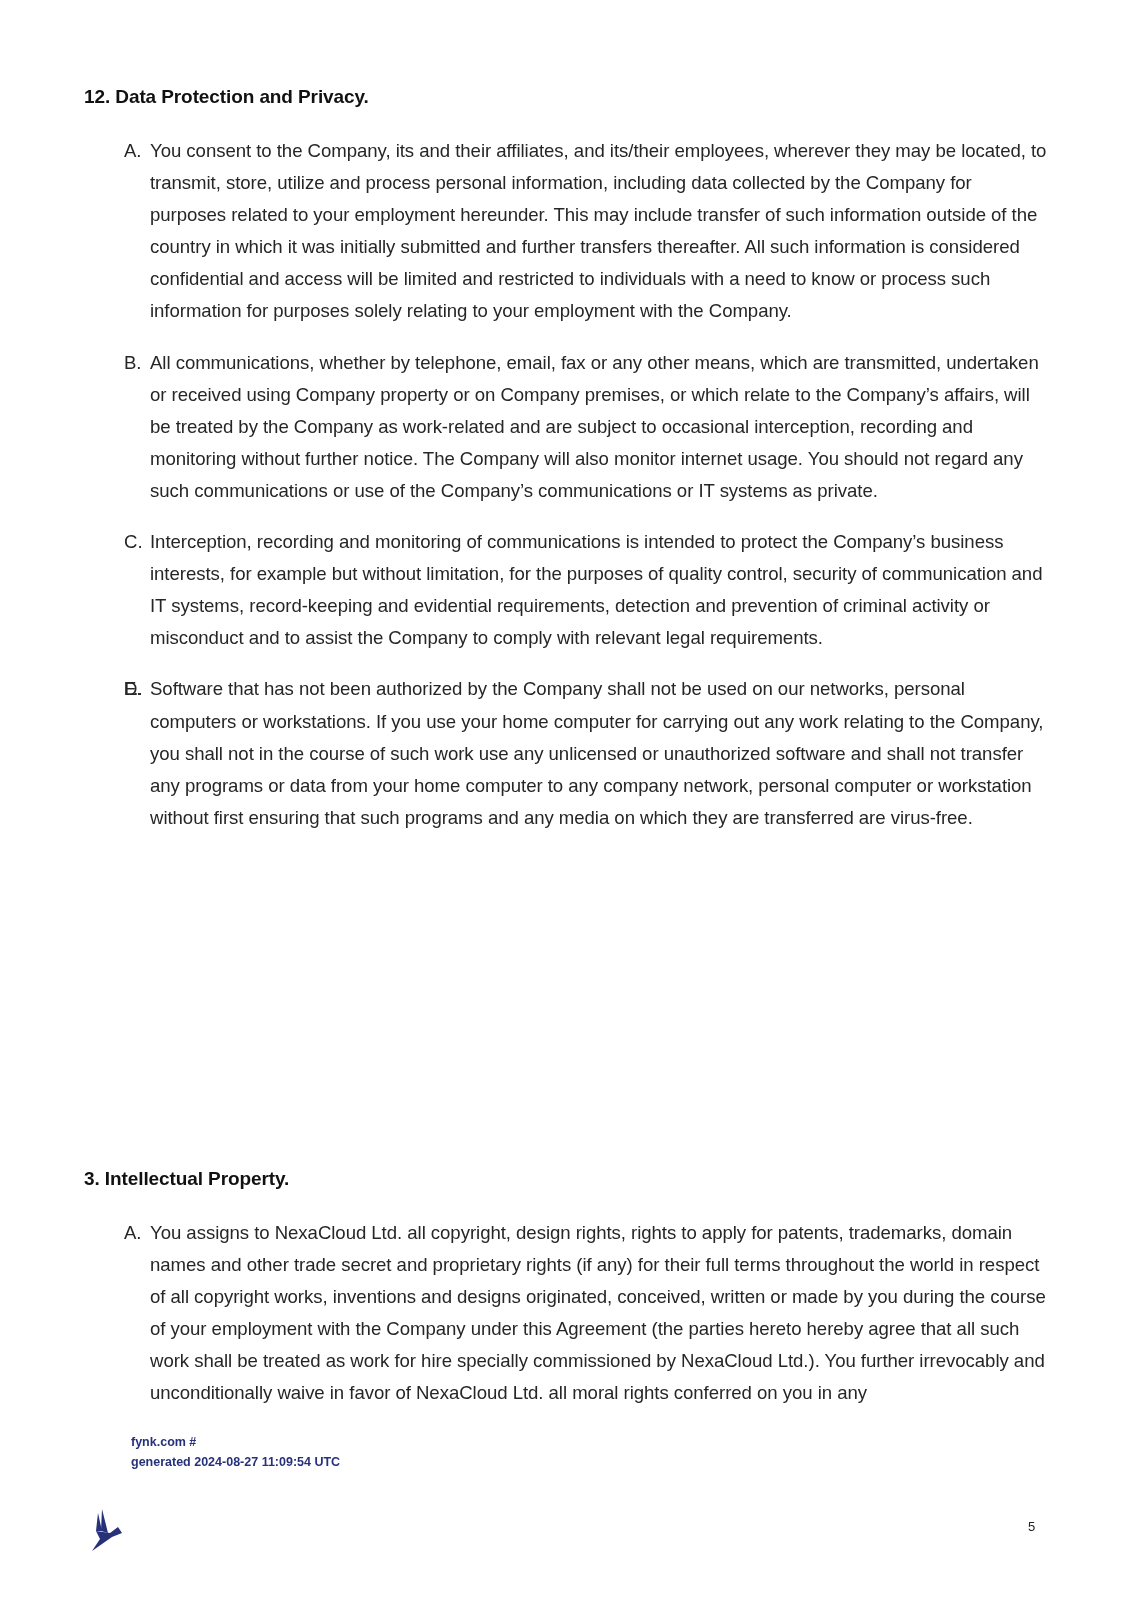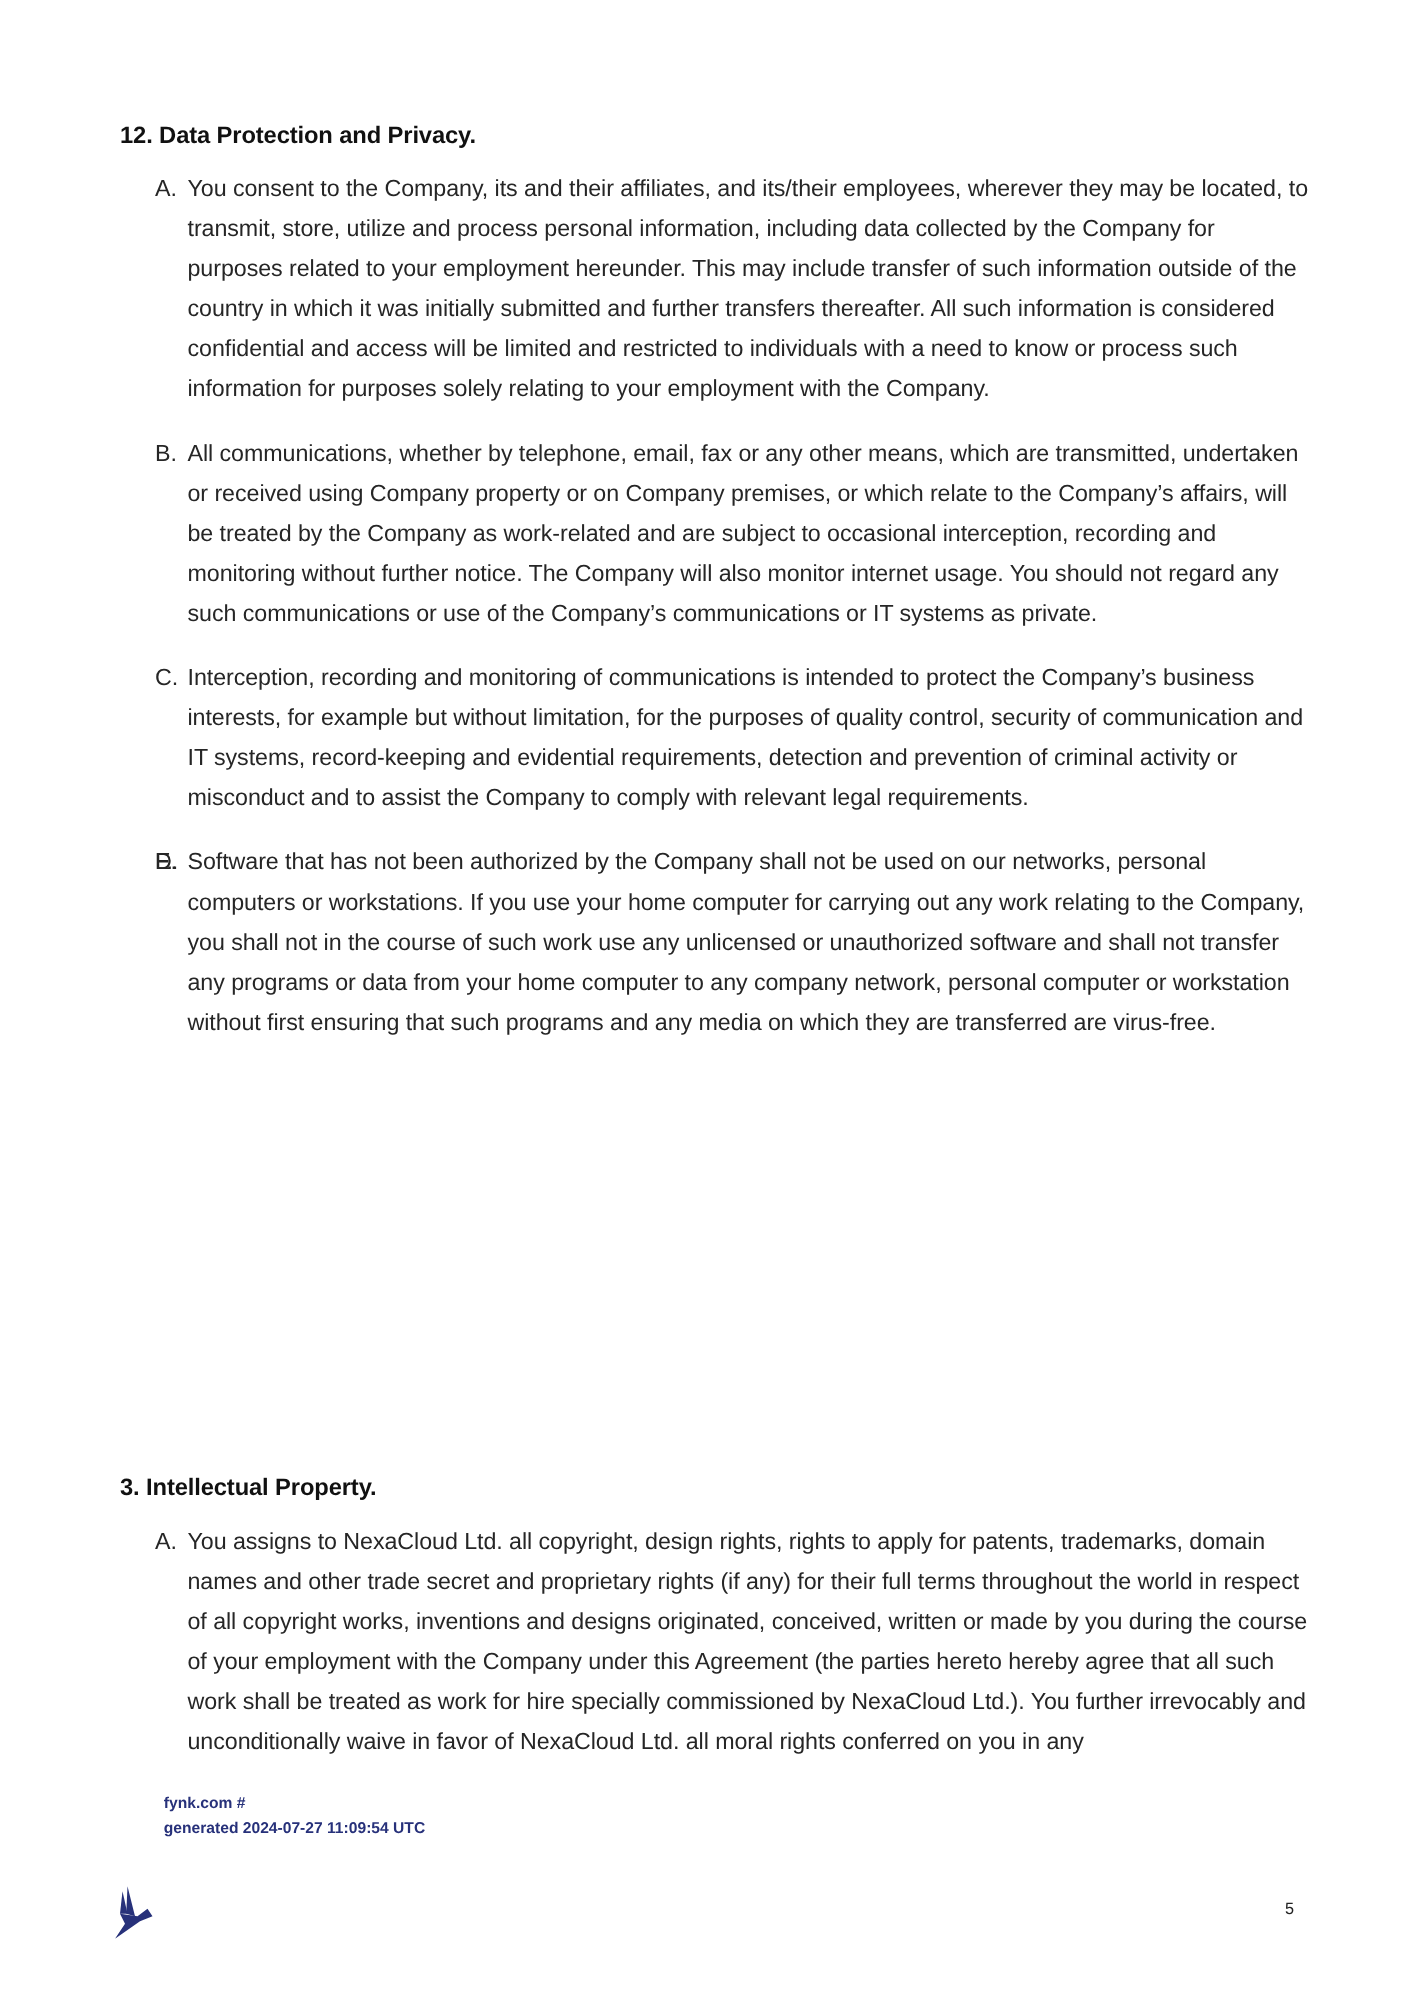--- a/index.html
+++ b/index.html
@@ -20,21 +20,21 @@
       left: 0; top: 0;
       width: 1131px;
       height: 1600px;
     }
     .section-title {
       position: absolute;
       left: 84px;
       font-weight: bold;
       font-size: 19px;
       color: #111111;
-      margin: 12px;
+      margin: 0;
       letter-spacing: -0.1px;
     }
     .items {
       position: absolute;
       left: 124px;
       width: 925px;
       margin: 0;
       padding: 0;
       list-style: none;
     }
@@ -118,18 +118,18 @@
   </ul>
 
   <svg class="footer-logo" viewBox="0 0 38 42">
     <polygon points="10,4 14,22 8,22" fill="#27317a"></polygon>
     <polygon points="14,0 20,24 13,22" fill="#27317a"></polygon>
     <polygon points="8,22 22,24 30,18 34,24 24,28 4,42 12,30" fill="#27317a"></polygon>
   </svg>
 
   <div class="footer-text">
     <div>fynk.com #</div>
-    <div>generated 2024-07-27 11:09:54 UTC</div>
+    <div>generated 2024-08-27 11:09:54 UTC</div>
   </div>
 
   <div class="page-number">5</div>
 
 </div>
 
 </body></html>

